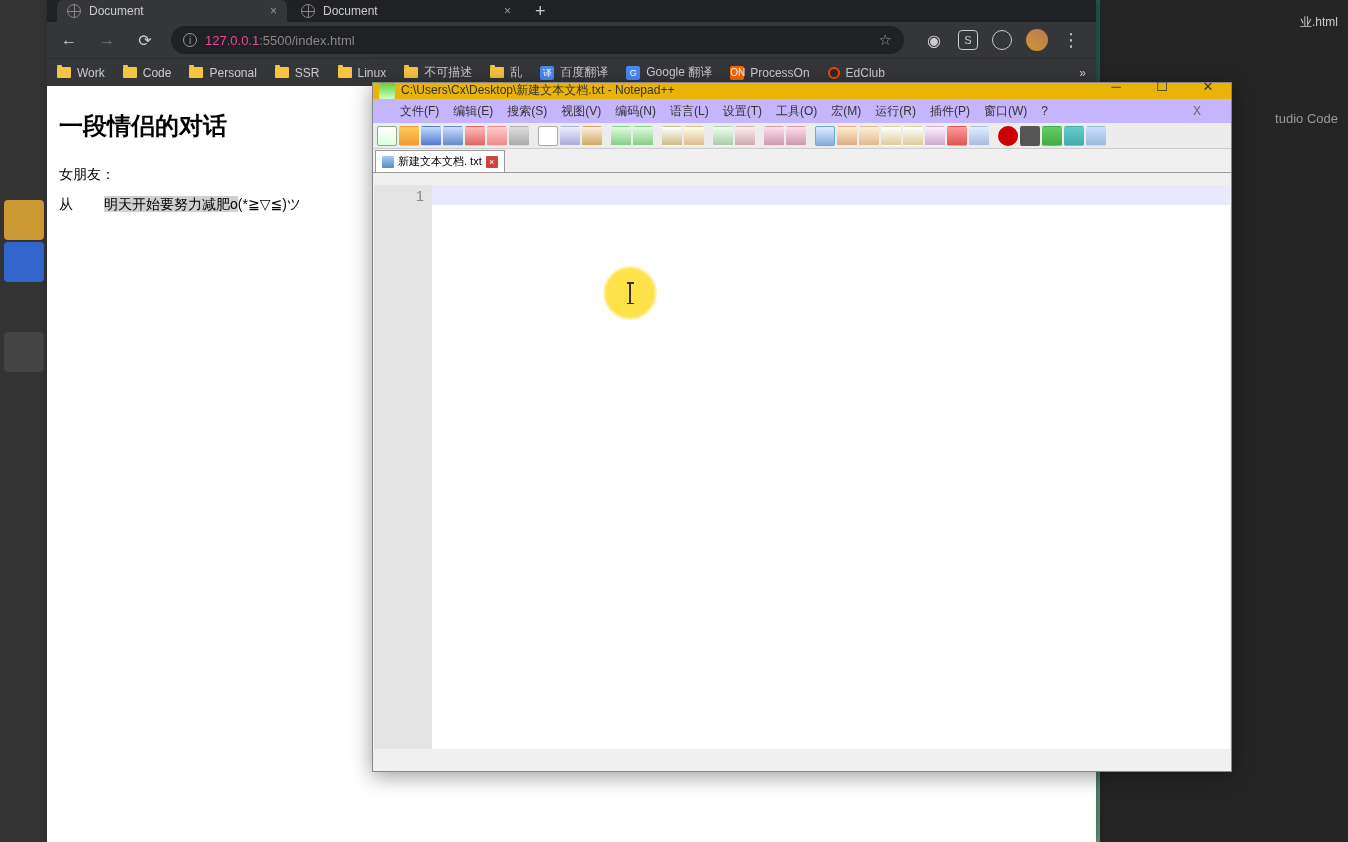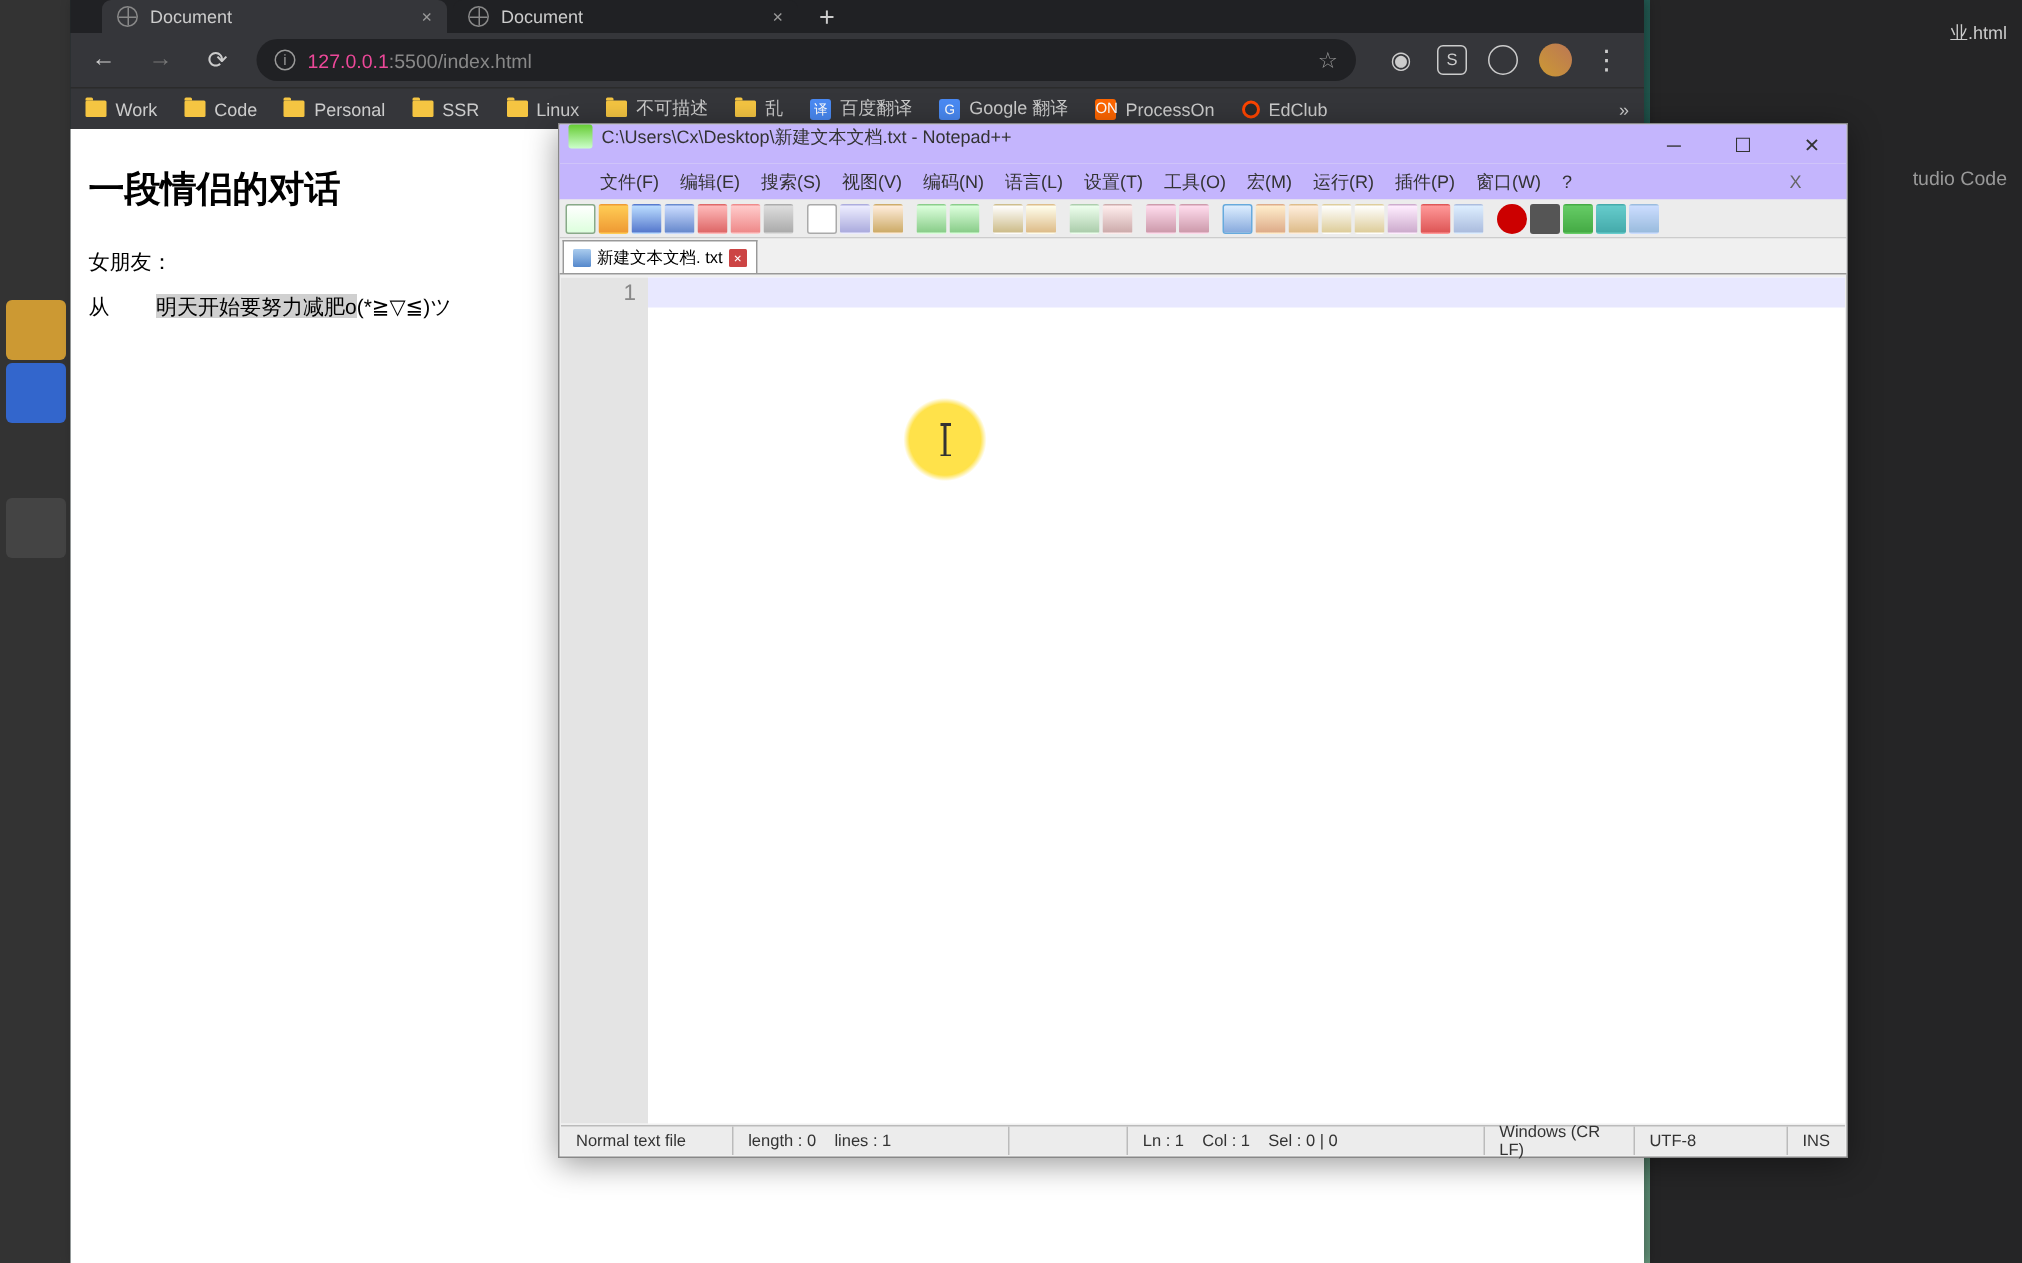--- a/index.html
+++ b/index.html
@@ -8,21 +8,21 @@
 
 .desktop-bg { position: absolute; inset: 0; background: linear-gradient(135deg, #0a2a2a 0%, #1a4a4a 30%, #2a6a5a 70%, #8ab090 100%); }
 
 
 .vscode-window { position: absolute; right: 0; top: 0; width: 248px; height: 842px; background: #252526; color: #ccc; }
 .vscode-window .title { position: absolute; right: 10px; top: 111px; font-size: 13px; color: #999; }
 .vscode-topright { position: absolute; right: 4px; top: 0; font-size: 12px; color: #ccc; padding: 14px 6px; }
 
 
 .browser { position: absolute; left: 47px; top: 0; width: 1049px; height: 842px; background: #2b2b2b; box-shadow: 2px 0 8px rgba(0,0,0,0.3); }
-.tab-bar { height: 22px; background: #202124; display: flex; align-items: center; padding-left: 21px; }
+.tab-bar { height: 22px; background: #202124; display: flex; align-items: center; padding-left: 10px; }
 .tab { display: flex; align-items: center; height: 22px; width: 230px; background: #35363a; color: #ccc; font-size: 12px; padding: 0 10px; border-radius: 6px 6px 0 0; margin-right: 4px; cursor: pointer; }
 .tab.inactive { background: #202124; }
 .tab .globe { width: 14px; height: 14px; border: 1.5px solid #888; border-radius: 50%; margin-right: 8px; position: relative; }
 .tab .globe::before { content: ''; position: absolute; left: 50%; top: 0; bottom: 0; width: 1px; background: #888; }
 .tab .globe::after { content: ''; position: absolute; top: 50%; left: 0; right: 0; height: 1px; background: #888; }
 .tab .close { margin-left: auto; color: #999; cursor: pointer; }
 .tab-new { color: #ccc; font-size: 18px; padding: 0 10px; cursor: pointer; }
 
 .nav-bar { height: 36px; background: #35363a; display: flex; align-items: center; padding: 0 10px; gap: 14px; }
 .nav-icon { color: #ccc; font-size: 16px; cursor: pointer; width: 24px; text-align: center; }
@@ -52,21 +52,21 @@
 .page-content .line1 { font-size: 14px; margin-bottom: 12px; }
 .page-content .line2 { font-size: 14px; }
 .page-content .line2 .sel { background: #d0d0d0; margin-left: 31px; }
 
 
 .left-bar { position: absolute; left: 0; top: 0; width: 47px; height: 842px; background: #333; }
 .left-bar .item { width: 40px; height: 40px; margin: 2px auto; background: #222; border-radius: 4px; }
 
 
 .npp { position: absolute; left: 372px; top: 82px; width: 860px; height: 690px; background: #f0f0f0; border: 1px solid #888; box-shadow: 0 4px 20px rgba(0,0,0,0.4); }
-.npp-titlebar { height: 26px; background: #c4b5fd; display: flex; align-items: flex-start; padding-left: 6px; font-size: 12px; color: #333; }
+.npp-titlebar { height: 16px; background: #eab308; display: flex; align-items: flex-end; padding-left: 6px; font-size: 12px; color: #333; }
 .npp-icon { width: 16px; height: 16px; background: linear-gradient(#6c3, #cfc); border-radius: 2px; margin-right: 6px; }
 .npp-winbtns { margin-left: auto; display: flex; }
 .npp-winbtn { width: 46px; height: 26px; display: flex; align-items: center; justify-content: center; cursor: pointer; font-size: 13px; color: #333; }
 
 .npp-menu { height: 24px; background: #c4b5fd; display: flex; align-items: center; padding: 0 20px; font-size: 12px; color: #333; }
 .npp-menu-item { padding: 3px 7px; cursor: pointer; }
 .npp-menu-x { margin-left: auto; padding: 0 10px; color: #666; cursor: pointer; }
 
 .npp-toolbar { height: 26px; background: #ececec; border-bottom: 1px solid #ccc; display: flex; align-items: center; padding: 0 4px; gap: 2px; }
 .tbtn { width: 20px; height: 20px; border: 1px solid transparent; border-radius: 2px; cursor: pointer; display: flex; align-items: center; justify-content: center; font-size: 11px; }
@@ -312,21 +312,13 @@
         <div>1</div>
       </div>
     <div class="editor-body">
       <div class="current-line"></div>
       <div class="cursor-mark">
           <div class="ibeam"></div>
         </div>
     </div>
   </div>
 
-  <div class="npp-status">
-    <div class="status-cell w1">Normal text file</div>
-    <div class="status-cell w2" style="white-space:pre">length : 0    lines : 1</div>
-    <div class="status-cell w3" style="white-space:pre;border-left:1px solid #bbb">Ln : 1    Col : 1    Sel : 0 | 0</div>
-    <div class="status-cell r">Windows (CR LF)</div>
-    <div class="status-cell" style="width:110px">UTF-8</div>
-    <div class="status-cell" style="border:none">INS</div>
-  </div>
 </div>
 
 </body></html>

